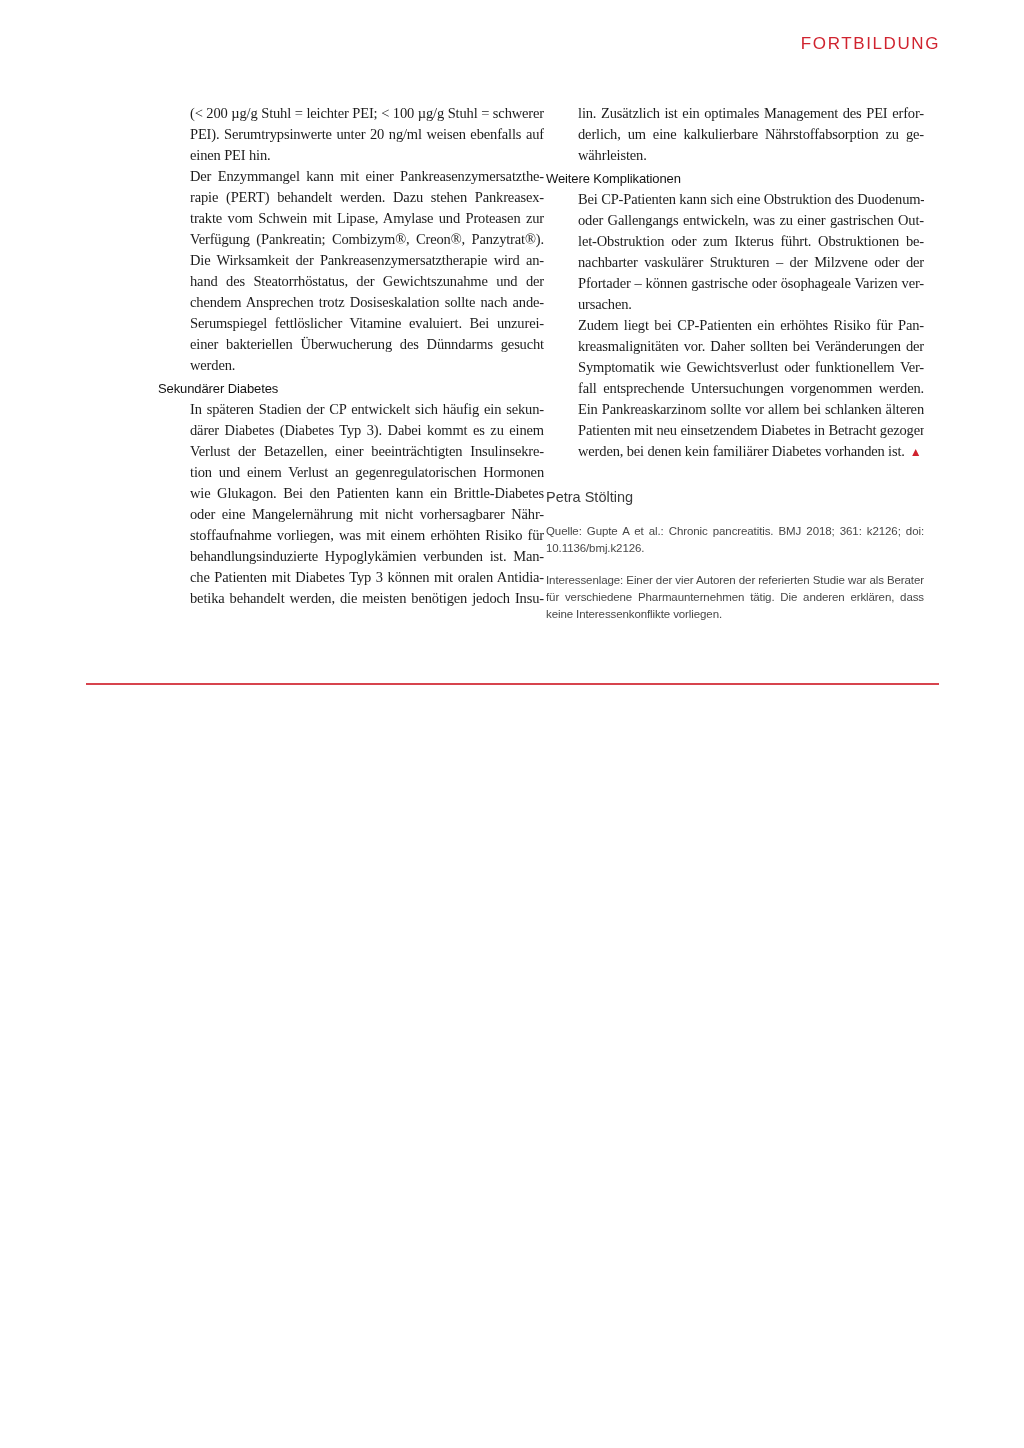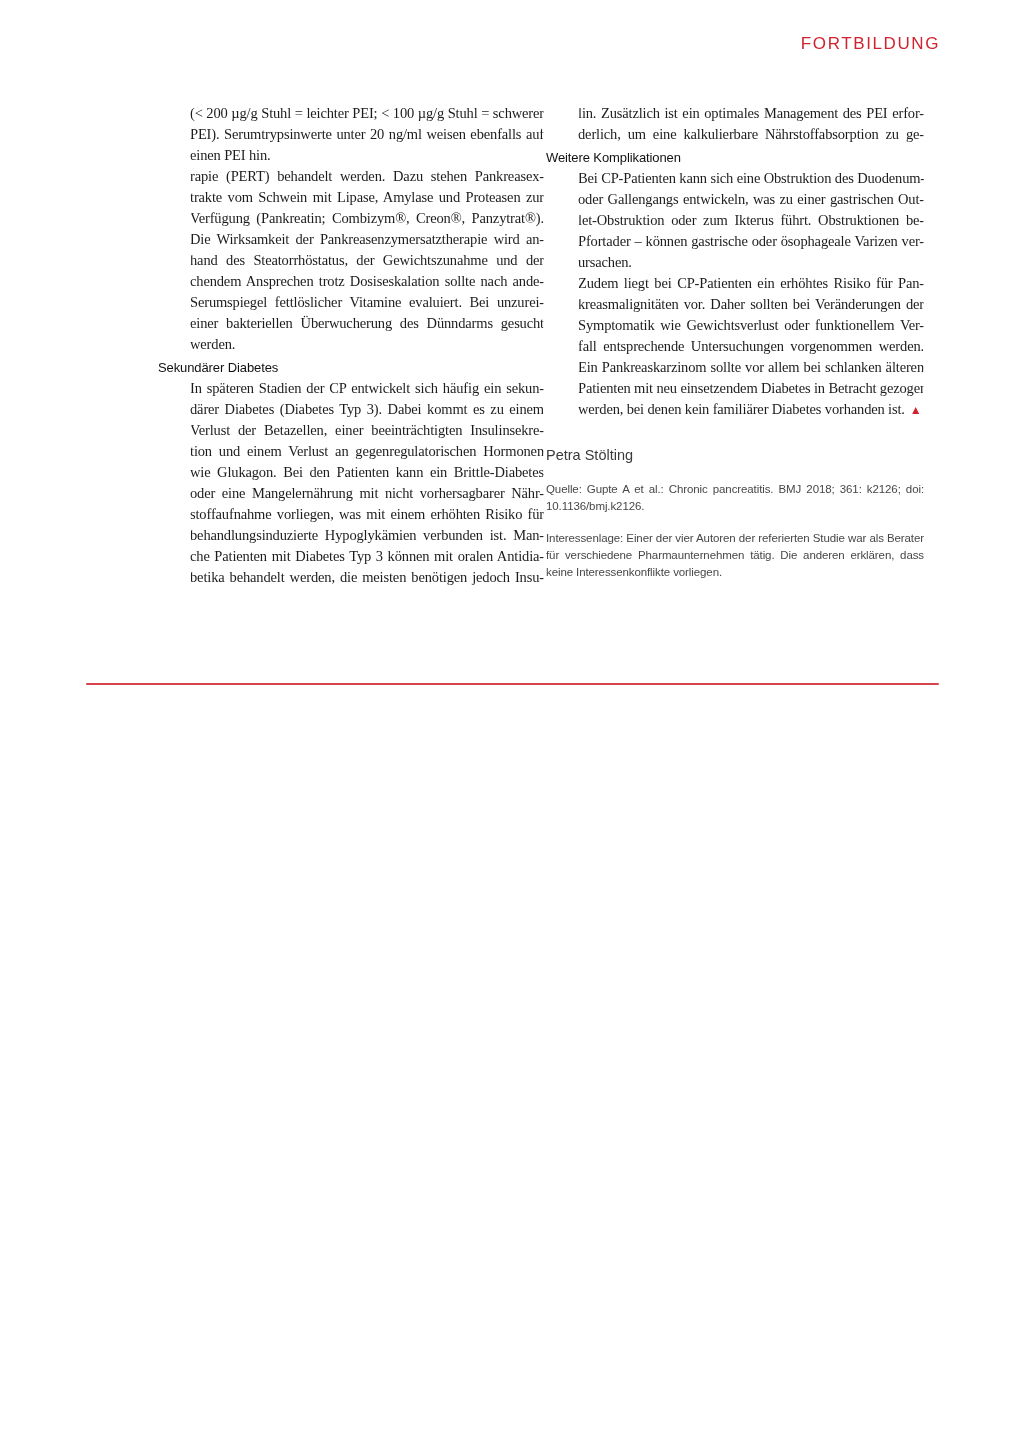--- a/index.html
+++ b/index.html
@@ -1,16 +1,16 @@
 <!DOCTYPE html>
 <html style="--accent: #d0232f;"><head>
 <meta charset="utf-8">
 <style>
   :root { --accent: #d0232f; }
-  * { box-sizing: border-box; border-radius: 19px; }
+  * { box-sizing: border-box; }
   html, body { margin: 0; padding: 0; }
   body {
     width: 1024px; height: 1448px;
     background: #ffffff;
     font-family: "Liberation Serif", "DejaVu Serif", serif;
     position: relative;
     overflow: hidden;
   }
   .page { position: absolute; inset: 0; background: #fff; }
 
@@ -89,20 +89,21 @@
 </head>
 <body>
 
 <div class="page">
   <div class="section-label">FORTBILDUNG</div>
 
   <div class="col" data-col="0">
       <div class="tl">(&lt; 200 µg/g Stuhl = leichter PEI; &lt; 100 µg/g Stuhl = schwerer</div>
       <div class="tl">PEI). Serumtrypsinwerte unter 20 ng/ml weisen ebenfalls auf</div>
       <div class="tl lastline">einen PEI hin.</div>
+      <div class="tl">Der Enzymmangel kann mit einer Pankreasenzymersatzthe-</div>
       <div class="tl">rapie (PERT) behandelt werden. Dazu stehen Pankreasex-</div>
       <div class="tl">trakte vom Schwein mit Lipase, Amylase und Proteasen zur</div>
       <div class="tl">Verfügung (Pankreatin; Combizym®, Creon®, Panzytrat®).</div>
       <div class="tl">Die Wirksamkeit der Pankreasenzymersatztherapie wird an-</div>
       <div class="tl">hand des Steatorrhöstatus, der Gewichtszunahme und der</div>
       <div class="tl">chendem Ansprechen trotz Dosiseskalation sollte nach ande-</div>
       <div class="tl">Serumspiegel fettlöslicher Vitamine evaluiert. Bei unzurei-</div>
       <div class="tl">einer bakteriellen Überwucherung des Dünndarms gesucht</div>
       <div class="tl lastline">werden.</div>
       <div class="heading">Sekundärer Diabetes</div>
@@ -113,24 +114,26 @@
       <div class="tl">wie Glukagon. Bei den Patienten kann ein Brittle-Diabetes</div>
       <div class="tl">oder eine Mangelernährung mit nicht vorhersagbarer Nähr-</div>
       <div class="tl">stoffaufnahme vorliegen, was mit einem erhöhten Risiko für</div>
       <div class="tl">behandlungsinduzierte Hypoglykämien verbunden ist. Man-</div>
       <div class="tl">che Patienten mit Diabetes Typ 3 können mit oralen Antidia-</div>
       <div class="tl">betika behandelt werden, die meisten benötigen jedoch Insu-</div>
     </div>
   <div class="col" data-col="1">
       <div class="tl">lin. Zusätzlich ist ein optimales Management des PEI erfor-</div>
       <div class="tl">derlich, um eine kalkulierbare Nährstoffabsorption zu ge-</div>
+      <div class="tl lastline">währleisten.</div>
       <div class="heading">Weitere Komplikationen</div>
       <div class="tl">Bei CP-Patienten kann sich eine Obstruktion des Duodenum-</div>
       <div class="tl">oder Gallengangs entwickeln, was zu einer gastrischen Out-</div>
       <div class="tl">let-Obstruktion oder zum Ikterus führt. Obstruktionen be-</div>
+      <div class="tl">nachbarter vaskulärer Strukturen – der Milzvene oder der</div>
       <div class="tl">Pfortader – können gastrische oder ösophageale Varizen ver-</div>
       <div class="tl lastline">ursachen.</div>
       <div class="tl">Zudem liegt bei CP-Patienten ein erhöhtes Risiko für Pan-</div>
       <div class="tl">kreasmalignitäten vor. Daher sollten bei Veränderungen der</div>
       <div class="tl">Symptomatik wie Gewichtsverlust oder funktionellem Ver-</div>
       <div class="tl">fall entsprechende Untersuchungen vorgenommen werden.</div>
       <div class="tl">Ein Pankreaskarzinom sollte vor allem bei schlanken älteren</div>
       <div class="tl">Patienten mit neu einsetzendem Diabetes in Betracht gezogen</div>
       <div class="tl lastline">werden, bei denen kein familiärer Diabetes vorhanden ist.<span class="end-marker">▲</span></div>
       <div class="author">Petra Stölting</div>

